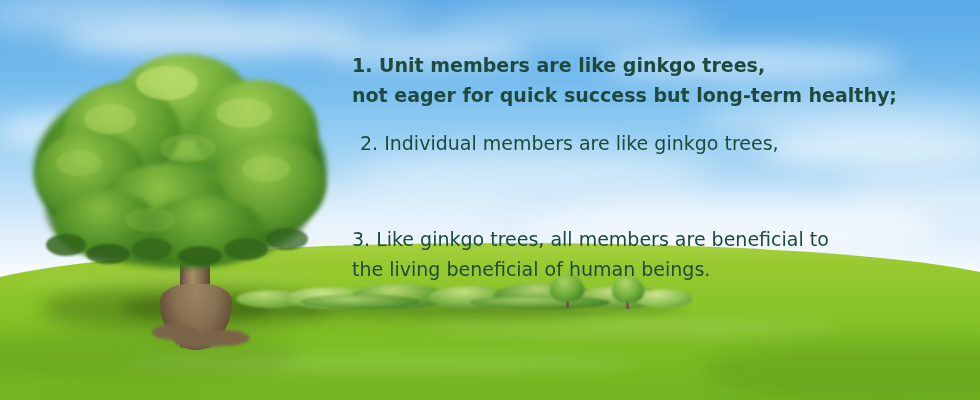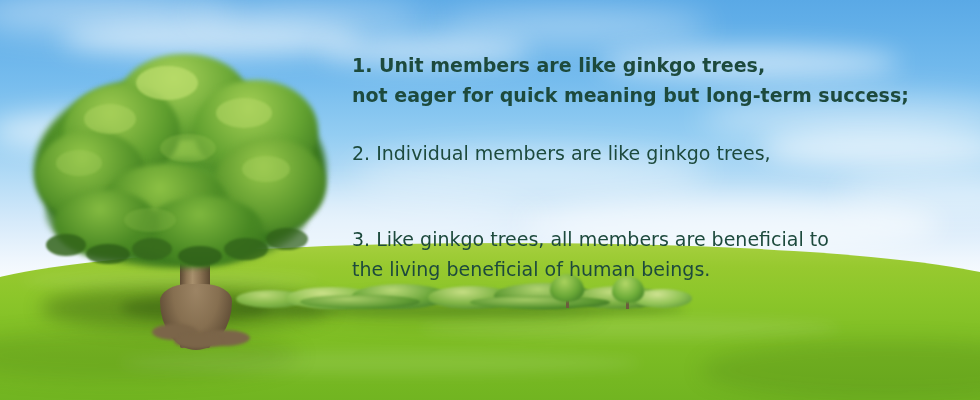--- a/index.html
+++ b/index.html
@@ -196,21 +196,21 @@
   .para {
     position: absolute;
     left: 352px;
     font-size: 19px;
     color: #1d4a3d;
     line-height: 30px;
     white-space: nowrap;
   }
   .para .line { display: block; }
   #para-1 { top: 50px; font-weight: bold; }
-  #para-2 { top: 138px; }
+  #para-2 { top: 128px; margin-left: 8px; }
   #para-3 { top: 224px; }
 
   .watermark {
     position: absolute;
     left: 838px;
     top: 372px;
     font-size: 8px;
     color: rgba(150,110,60,0.55);
     letter-spacing: 0.4px;
   }
@@ -305,21 +305,21 @@
     <div class="leaf-tex" style="left:58px;  top:206px; width:44px; height:20px; background:rgba(45,92,24,0.8);"></div>
     <div class="leaf-tex" style="left:104px; top:200px; width:40px; height:22px; background:rgba(52,102,28,0.8);"></div>
     <div class="leaf-tex" style="left:150px; top:208px; width:44px; height:20px; background:rgba(45,92,24,0.78);"></div>
     <div class="leaf-tex" style="left:196px; top:200px; width:44px; height:22px; background:rgba(50,100,26,0.8);"></div>
     <div class="leaf-tex" style="left:238px; top:190px; width:42px; height:22px; background:rgba(48,96,25,0.72);"></div>
   </div>
 
 
   <div class="para" id="para-1">
     <span class="line">1. Unit members are like ginkgo trees,</span>
-    <span class="line">not eager for quick  meaning but long-term success;</span>
+    <span class="line">not eager for quick  success but long-term healthy;</span>
   </div>
 
   <div class="para" id="para-2">
     <span class="line">2. Individual members are like ginkgo trees,</span>
   </div>
 
   <div class="para" id="para-3">
     <span class="line">3. Like ginkgo trees, all members are beneficial to</span>
     <span class="line">the living beneficial of human beings.</span>
   </div>

